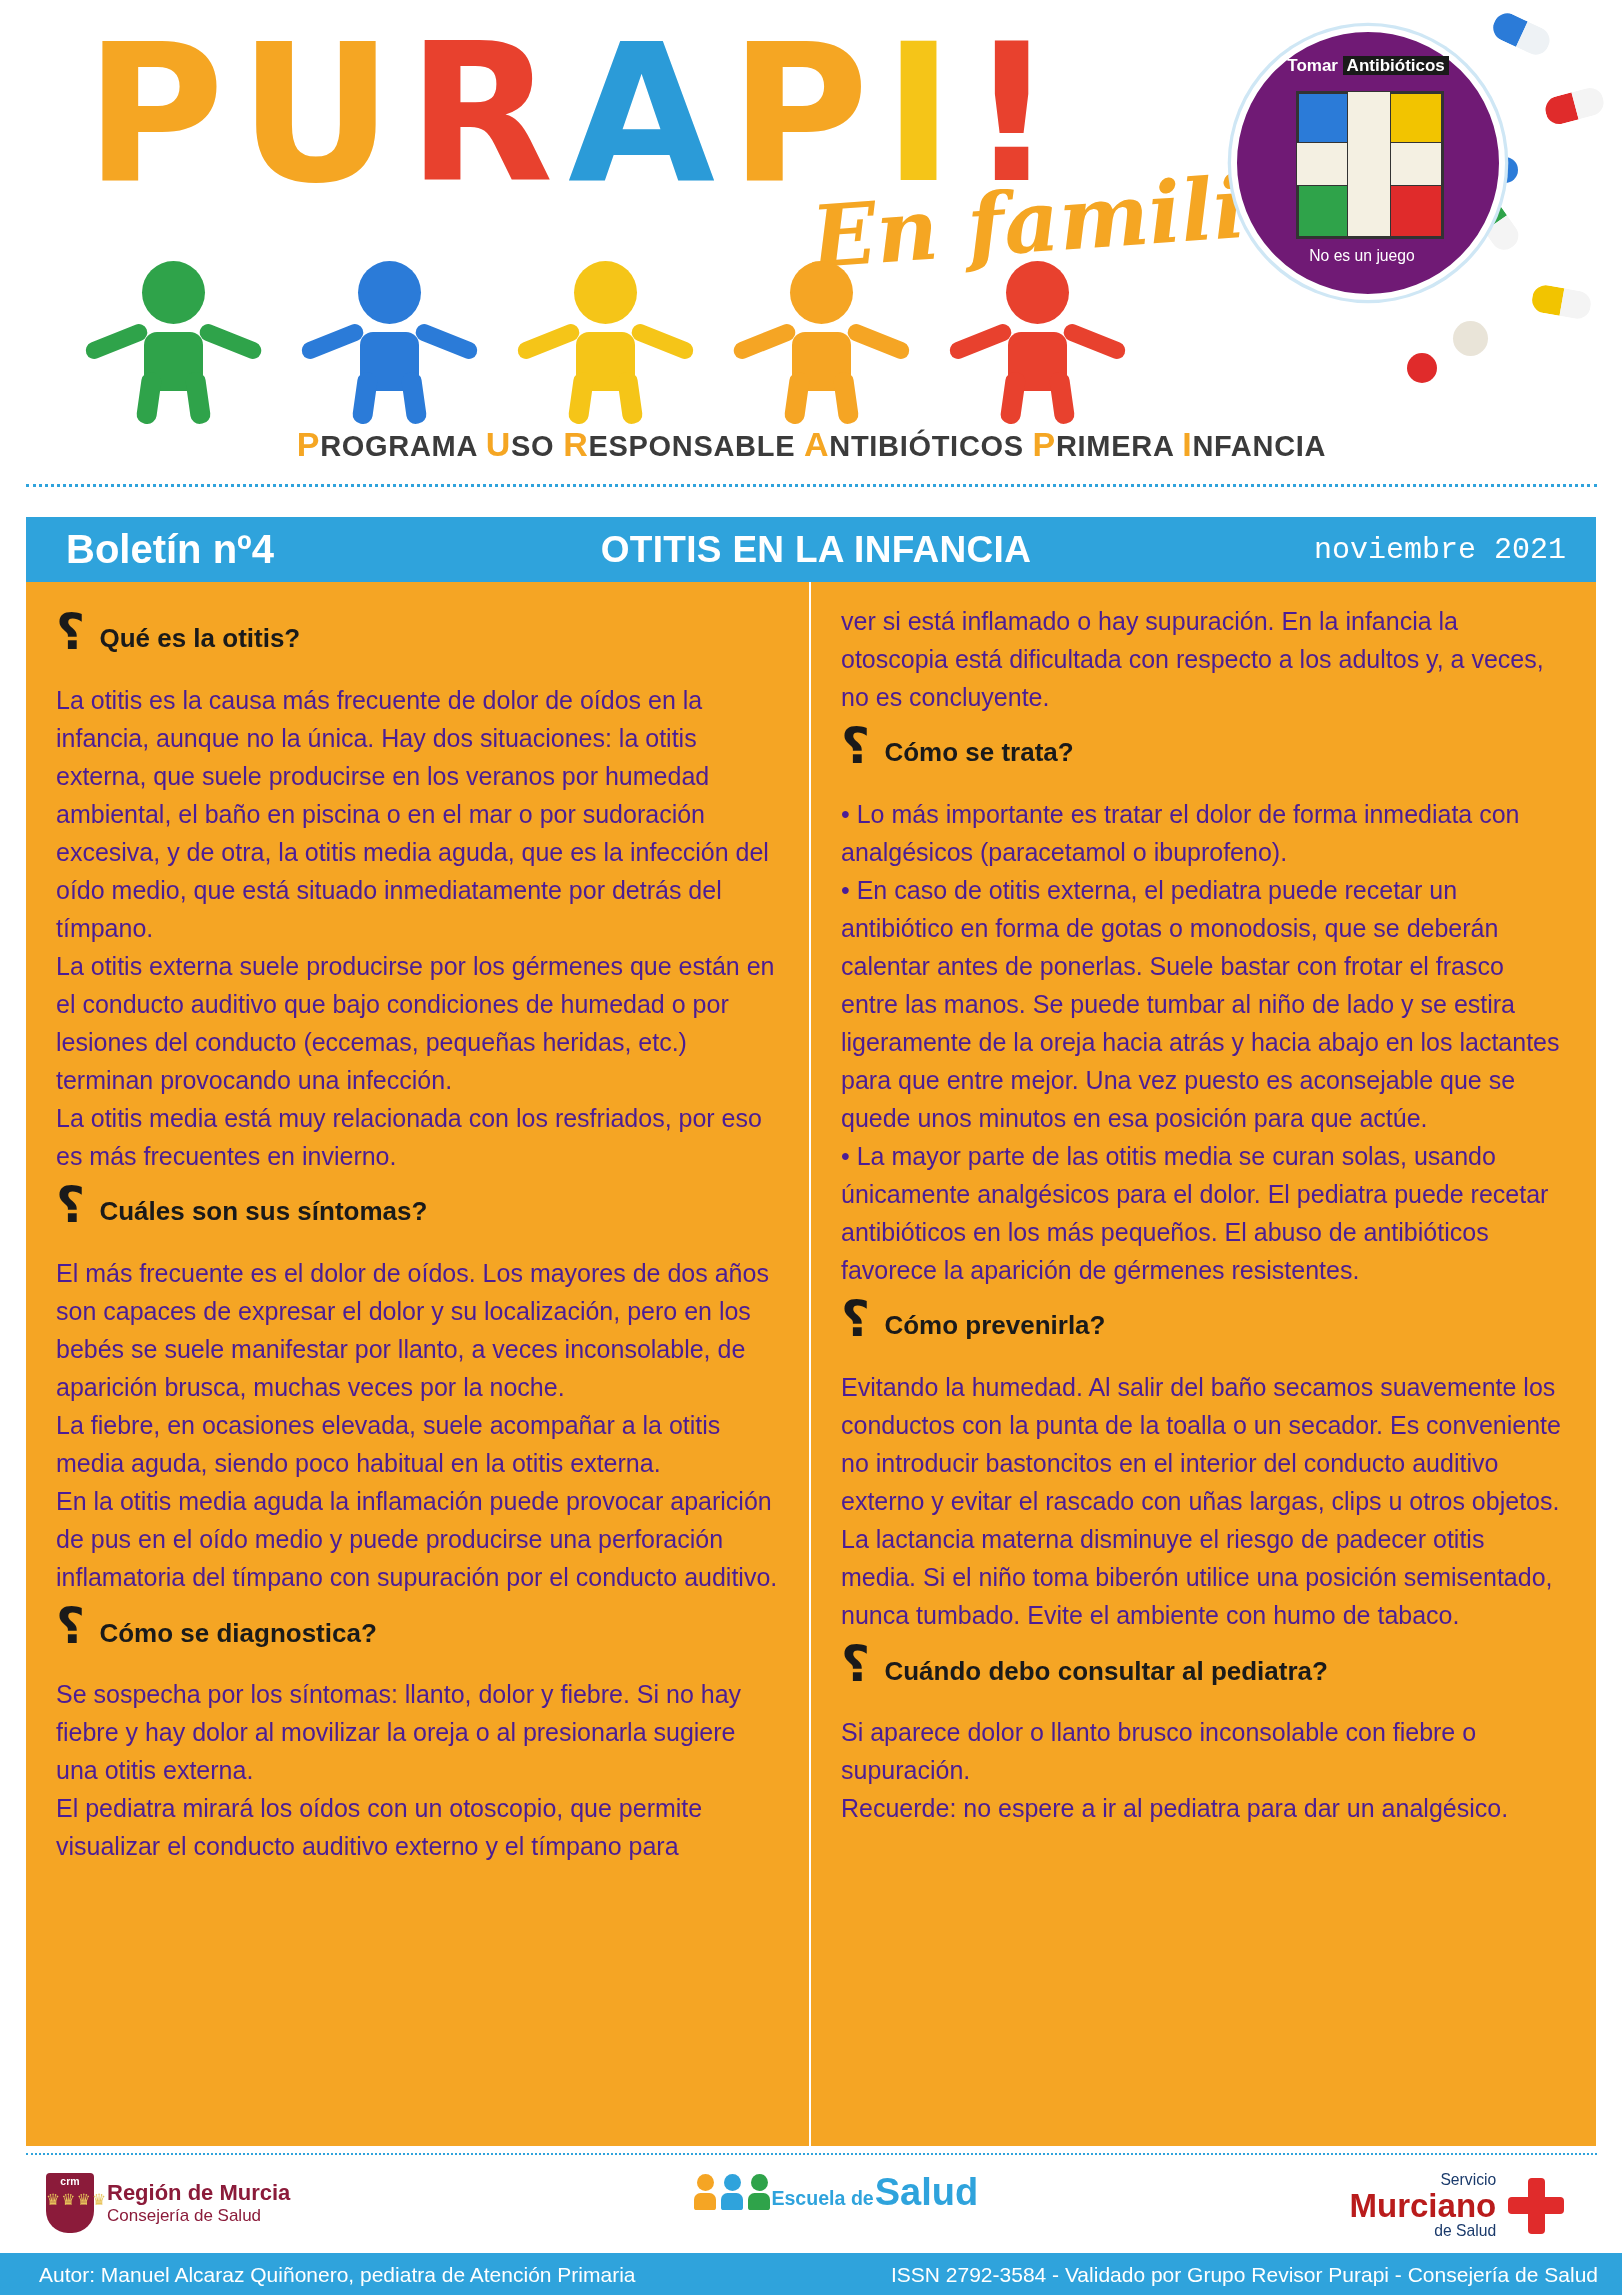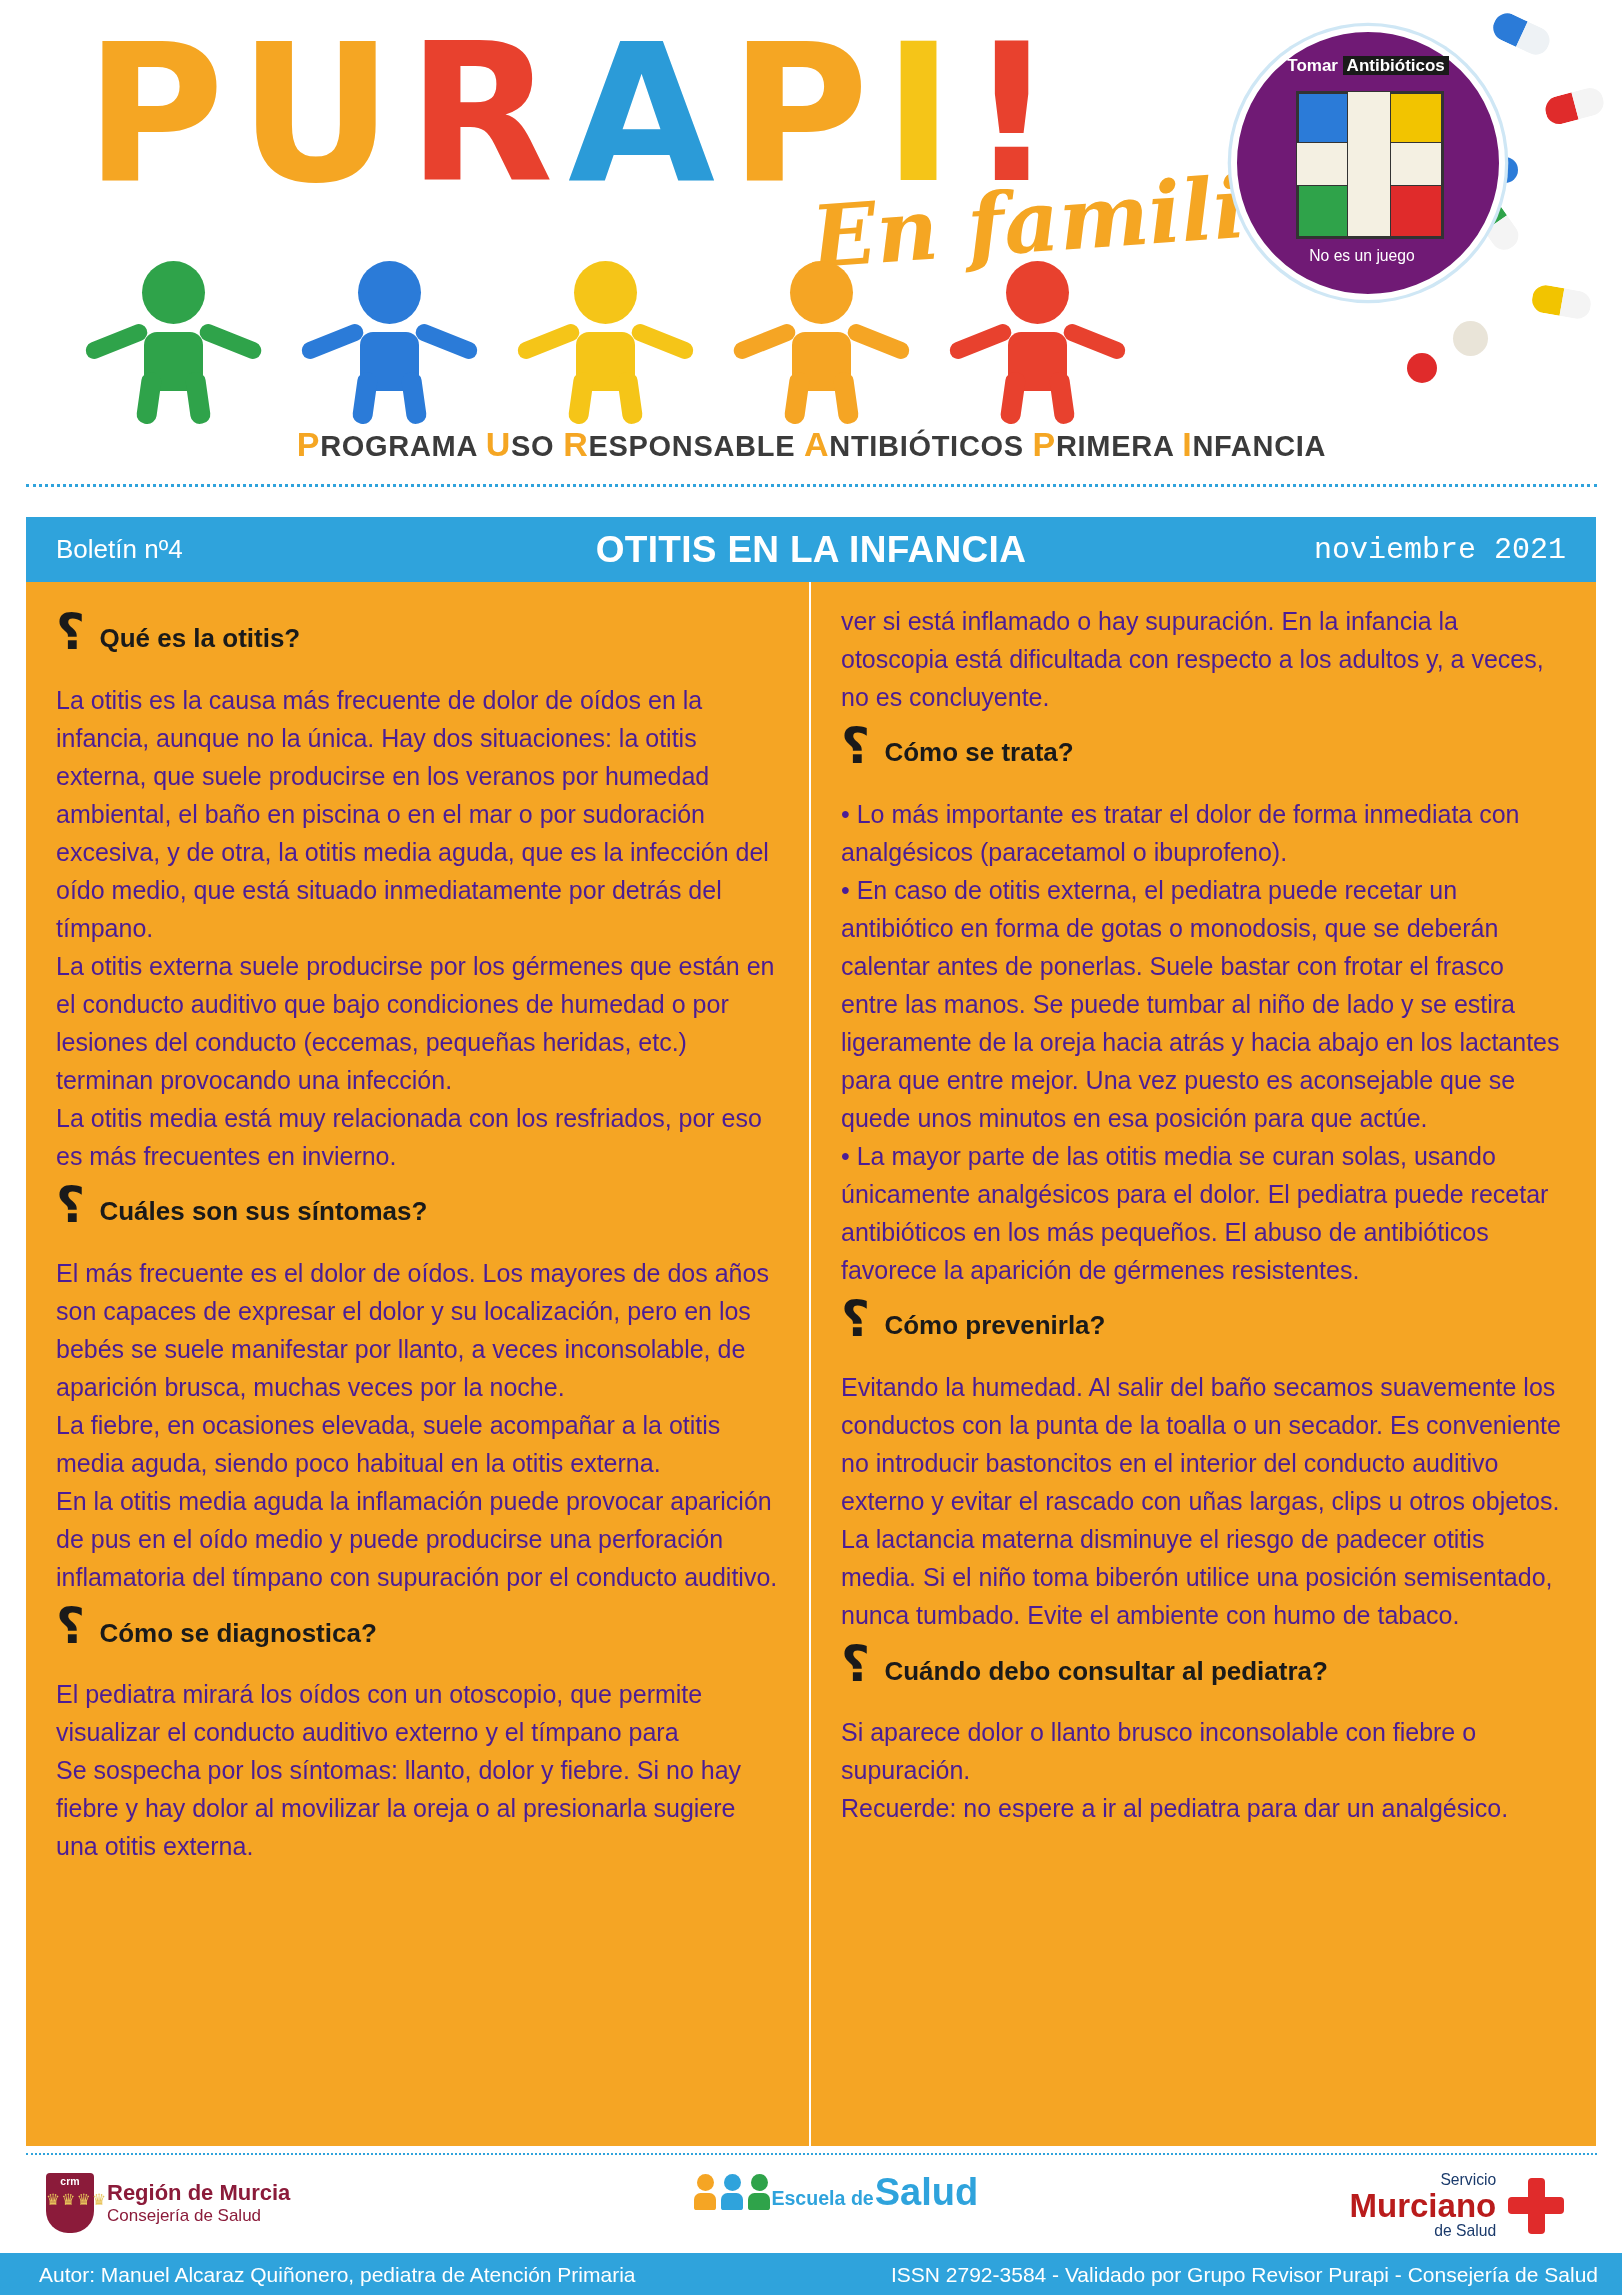--- a/index.html
+++ b/index.html
@@ -210,22 +210,23 @@
     top: 517px;
     width: 1570px;
     height: 65px;
     background: #2FA3DC;
     color: #ffffff;
     display: flex;
     align-items: center;
   }
   .banner .b-left {
     width: 458px;
-    padding-left: 30px;
-    font-size: 26px;
+    padding-left: 40px;
+    font-size: 40px;
+    font-weight: bold;
   }
   .banner .b-center {
     flex: 1;
     text-align: center;
     font-size: 37px;
     font-weight: bold;
     letter-spacing: 0.3px;
   }
   .banner .b-right {
     width: 458px;
@@ -505,22 +506,22 @@
     <div class="spacer-sm"></div>
     <p class="para">El más frecuente es el dolor de oídos. Los mayores de dos años son capaces de expresar el dolor y su localización, pero en los bebés se suele manifestar por llanto, a veces inconsolable, de aparición brusca, muchas veces por la noche.</p>
     <p class="para">La fiebre, en ocasiones elevada, suele acompañar a la otitis media aguda, siendo poco habitual en la otitis externa.</p>
     <p class="para">En la otitis media aguda la inflamación puede provocar aparición de pus en el oído medio y puede producirse una perforación inflamatoria del tímpano con supuración por el conducto auditivo.</p>
 
     <div class="qhead">
       <span class="qmark">¿</span>
       <span class="qtitle">Cómo se diagnostica?</span>
     </div>
     <div class="spacer-sm"></div>
+    <p class="para">Se sospecha por los síntomas: llanto, dolor y fiebre. Si no hay fiebre y hay dolor al movilizar la oreja o al presionarla sugiere una otitis externa.</p>
     <p class="para">El pediatra mirará los oídos con un otoscopio, que permite visualizar el conducto auditivo externo y el tímpano para</p>
-    <p class="para">Se sospecha por los síntomas: llanto, dolor y fiebre. Si no hay fiebre y hay dolor al movilizar la oreja o al presionarla sugiere una otitis externa.</p>
   </div>
 
   <div class="col right">
 
     <p class="para">ver si está inflamado o hay supuración. En la infancia la otoscopia está dificultada con respecto a los adultos y, a veces, no es concluyente.</p>
 
     <div class="qhead">
       <span class="qmark">¿</span>
       <span class="qtitle">Cómo se trata?</span>
     </div>

